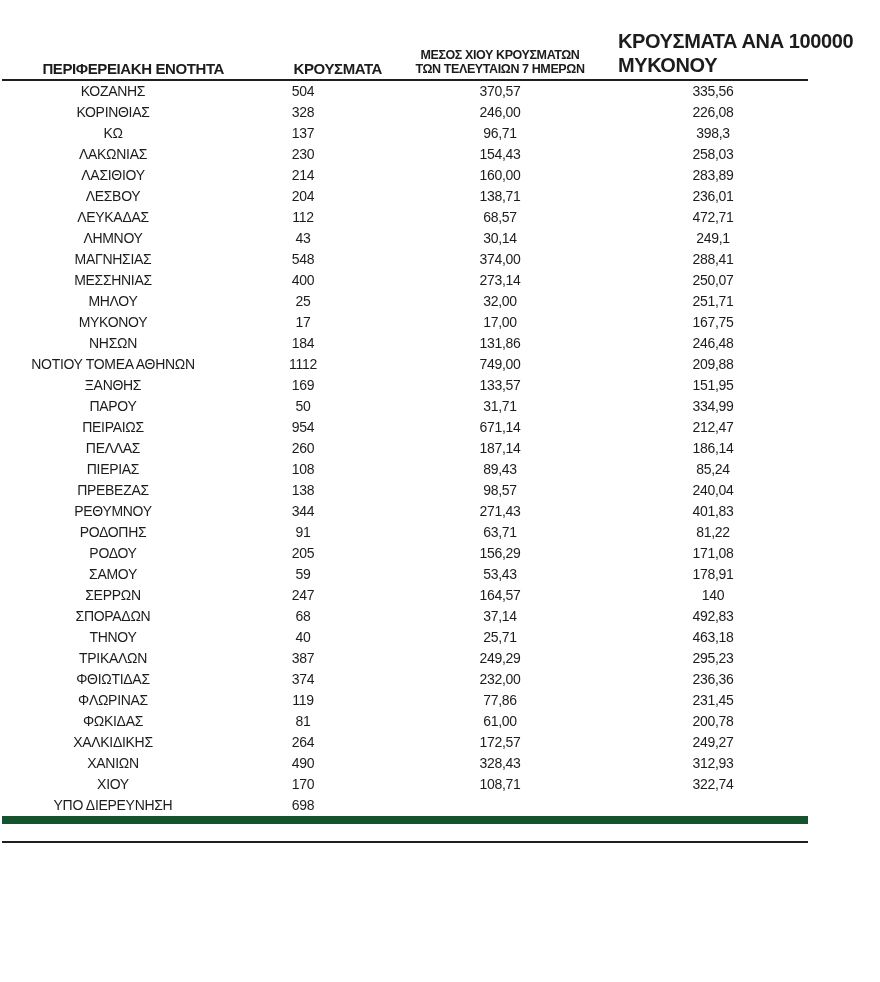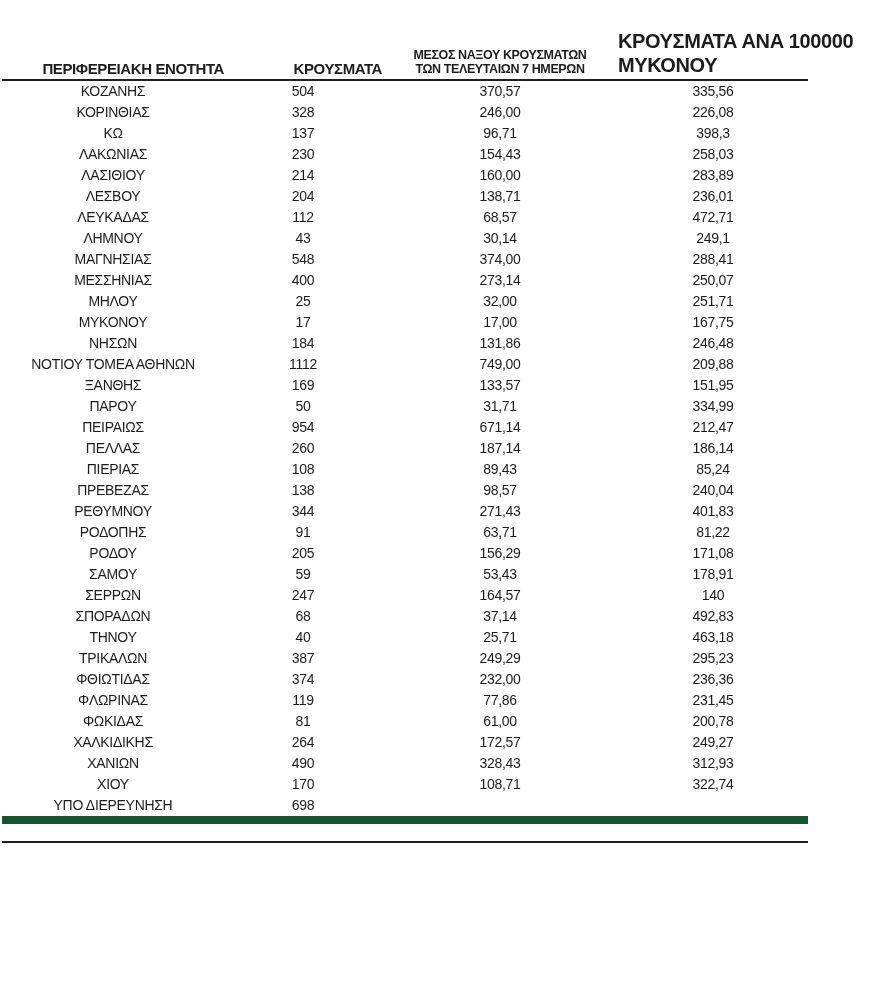--- a/index.html
+++ b/index.html
@@ -95,21 +95,21 @@
       </colgroup>
       <thead>
         <tr>
           <th class="h-region">
             <span class="h-line">ΠΕΡΙΦΕΡΕΙΑΚΗ ΕΝΟΤΗΤΑ</span>
           </th>
           <th class="h-cases">
             <span class="h-line">ΚΡΟΥΣΜΑΤΑ</span>
           </th>
           <th class="h-avg">
-            <span class="h-line">ΜΕΣΟΣ ΝΑΞΟΥ ΚΡΟΥΣΜΑΤΩΝ</span>
+            <span class="h-line">ΜΕΣΟΣ ΧΙΟΥ ΚΡΟΥΣΜΑΤΩΝ</span>
             <span class="h-line">ΤΩΝ ΤΕΛΕΥΤΑΙΩΝ 7 ΗΜΕΡΩΝ</span>
           </th>
           <th class="h-per100k">
             <span class="h-line">ΚΡΟΥΣΜΑΤΑ ΑΝΑ 100000</span>
             <span class="h-line">ΜΥΚΟΝΟΥ</span>
           </th>
         </tr>
       </thead>
       <tbody>
           <tr>

